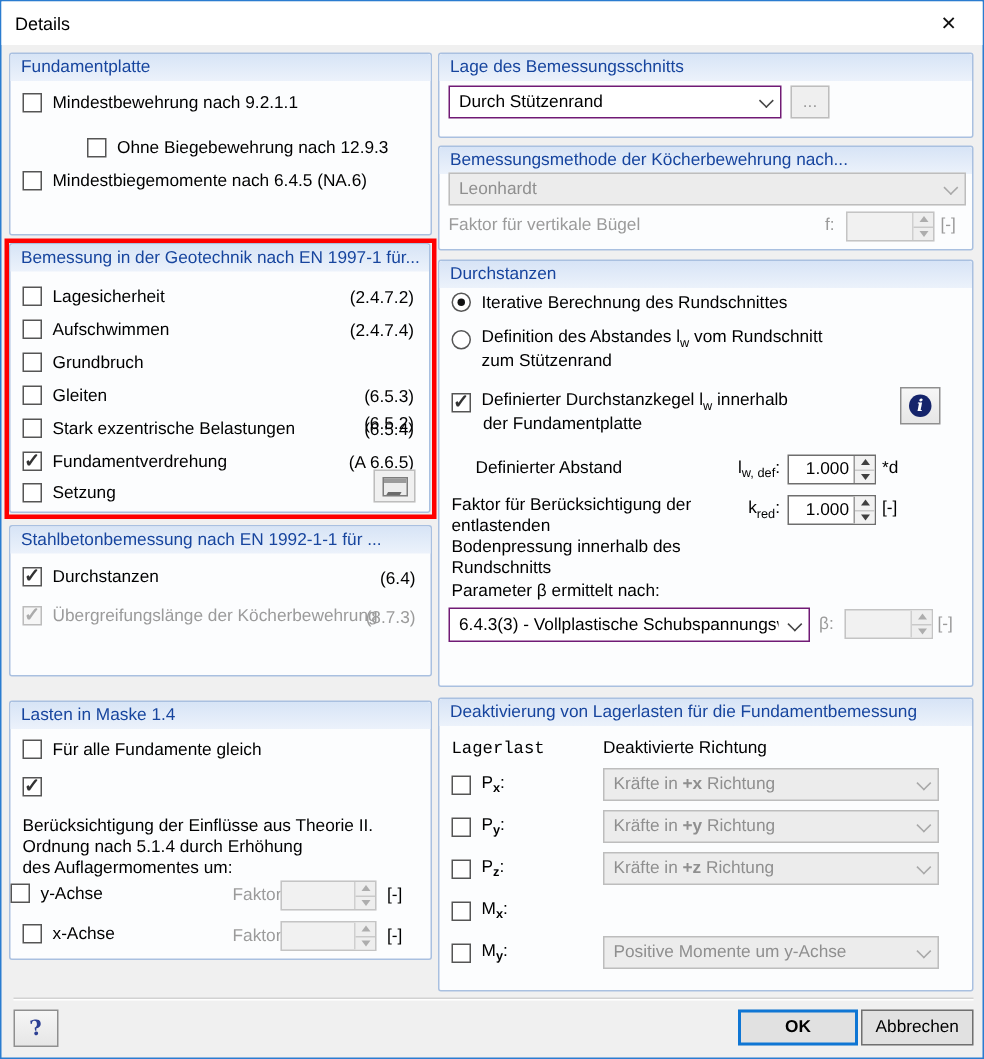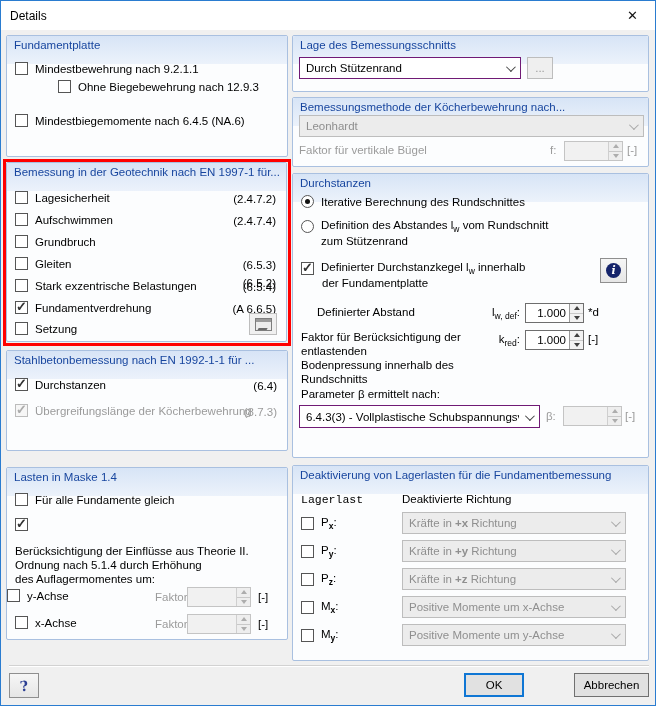--- a/index.html
+++ b/index.html
@@ -5,21 +5,21 @@
   * { box-sizing: border-box; margin: 0; padding: 0; }
   html,body { width:656px; height:706px; }
   body { font-family:"Liberation Sans", sans-serif; font-size:11.5px; color:#000; background:#fff; position:relative; }
 
   .dialog { position:absolute; inset:0; background:#f0f0f0; border:1px solid #2a7cd0; }
   .titlebar { position:absolute; top:0; left:0; right:0; height:29px; background:#ffffff; }
   .titlebar .title { position:absolute; left:9px; top:8px; font-size:12px; }
   .close { position:absolute; right:0; top:0; width:45px; height:29px; display:flex; align-items:center; justify-content:center; font-size:13px; color:#111; cursor:pointer; }
 
   .grp { position:absolute; background:#fcfdfe; border:1px solid #a9c0e0; border-radius:2px; }
-  .grp-title { height:28px; line-height:18px; padding-left:7px; color:#17459e;
+  .grp-title { height:18px; line-height:18px; padding-left:7px; color:#17459e;
                background:linear-gradient(to bottom,#d7e4f6,#ecf2fb); white-space:nowrap; overflow:hidden;
                border-radius:2px 2px 0 0; }
 
   .row { position:absolute; display:flex; align-items:center; gap:7px; white-space:nowrap; }
   .lbl { white-space:nowrap; }
   .gray { color:#9b9b9b; }
 
   .cb { width:13px; height:13px; background:#fff; border:1px solid #555; position:relative; flex:0 0 13px; }
   .cb.checked::after { content:"✓"; position:absolute; left:0px; top:-3px; font-size:13px; font-weight:bold; color:#333; }
   .cb.dis { border-color:#bcbcbc; background:#f6f6f6; }
@@ -84,21 +84,21 @@
         <span>✕</span>
       </div>
   </div>
 
   <div class="grp" style="left:5px; top:34px; width:282px; height:122px;">
     <div class="grp-title">Fundamentplatte</div>
     <div class="row" style="left:8px; top:26px;">
       <span class="cb"></span>
       <span class="lbl">Mindestbewehrung nach 9.2.1.1</span>
     </div>
-    <div class="row" style="left:8px; top:44px;padding-left:43px;">
+    <div class="row" style="left:8px; top:56px;padding-left:43px;">
       <span class="cb"></span>
       <span class="lbl">Ohne Biegebewehrung nach 12.9.3</span>
     </div>
     <div class="row" style="left:8px; top:78px;">
       <span class="cb"></span>
       <span class="lbl">Mindestbiegemomente nach 6.4.5 (NA.6)</span>
     </div>
   </div>
 
   <div class="grp" style="left:5px; top:161px; width:281px; height:180px;">
@@ -335,39 +335,35 @@
     </div>
     <div class="dd dis" style="left:109px; top:102px; width:224px;">
       <span class="txt"><span>Kräfte in </span><b>+z</b><span> Richtung</span></span>
       <span class="chev"></span>
     </div>
 
     <div class="row" style="left:8px; top:134px;">
       <span class="cb"></span>
       <span class="lbl"><span>M</span><sub class="sb">x</sub><span>:</span></span>
     </div>
-    <div class="dd dis" style="left:109px; top:130px; width:224px;">
-      <span class="txt"><span>Positive Momente um x-Achse</span><b></b><span></span></span>
-      <span class="chev"></span>
-    </div>
 
     <div class="row" style="left:8px; top:162px;">
       <span class="cb"></span>
       <span class="lbl"><span>M</span><sub class="sb">y</sub><span>:</span></span>
     </div>
     <div class="dd dis" style="left:109px; top:158px; width:224px;">
       <span class="txt"><span>Positive Momente um y-Achse</span><b></b><span></span></span>
       <span class="chev"></span>
     </div>
   </div>
 
   <div class="sep" style="top:664px;"></div>
   <div class="sqbtn" style="left:8px; top:672px; width:30px; height:25px;">
     <span class="help-q">?</span>
   </div>
-  <div class="pushbtn default" style="left:463px; top:672px; width:60px; height:24px;">
+  <div class="pushbtn default" style="left:491px; top:672px; width:80px; height:24px;font-weight:bold;">
     <span>OK</span>
   </div>
   <div class="pushbtn" style="left:573px; top:672px; width:75px; height:24px;">
     <span>Abbrechen</span>
   </div>
 
 </div>
 
 </body></html>

